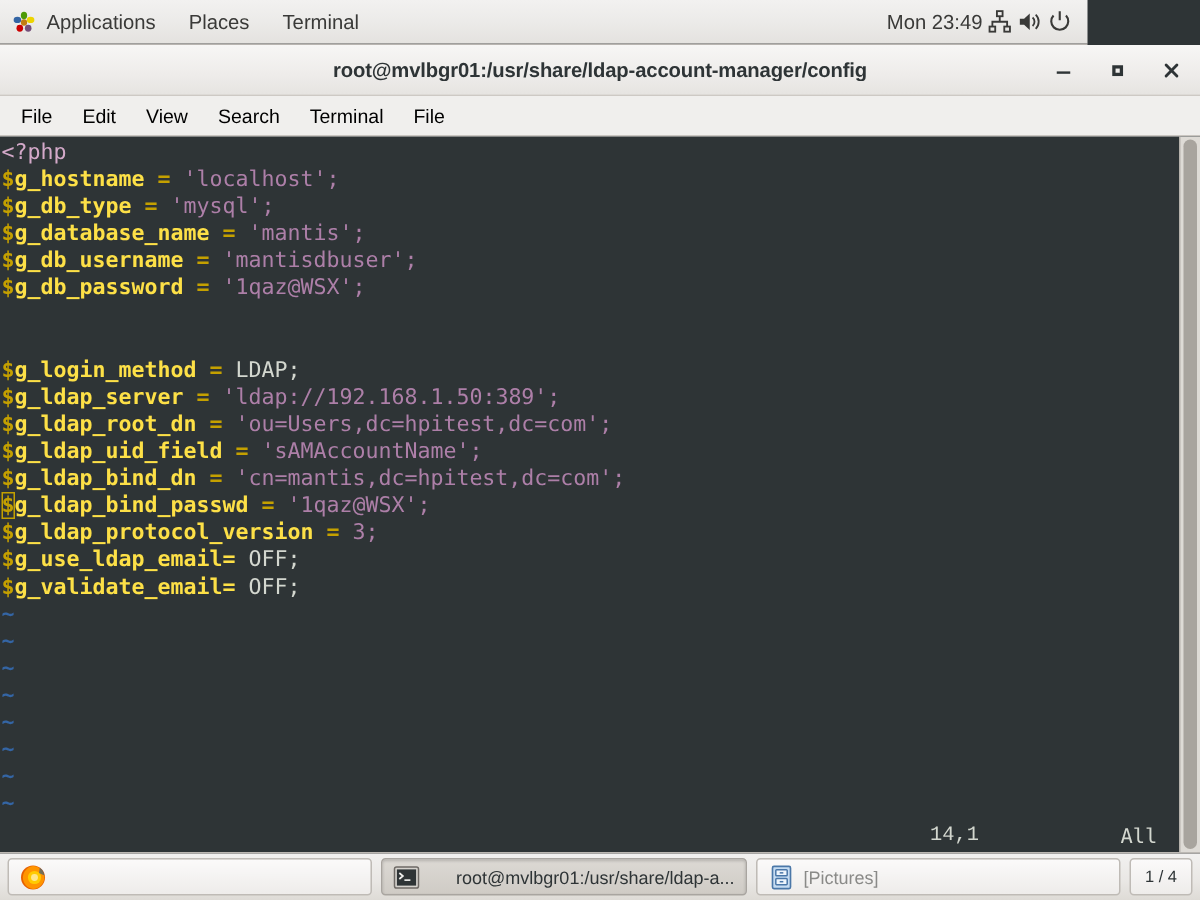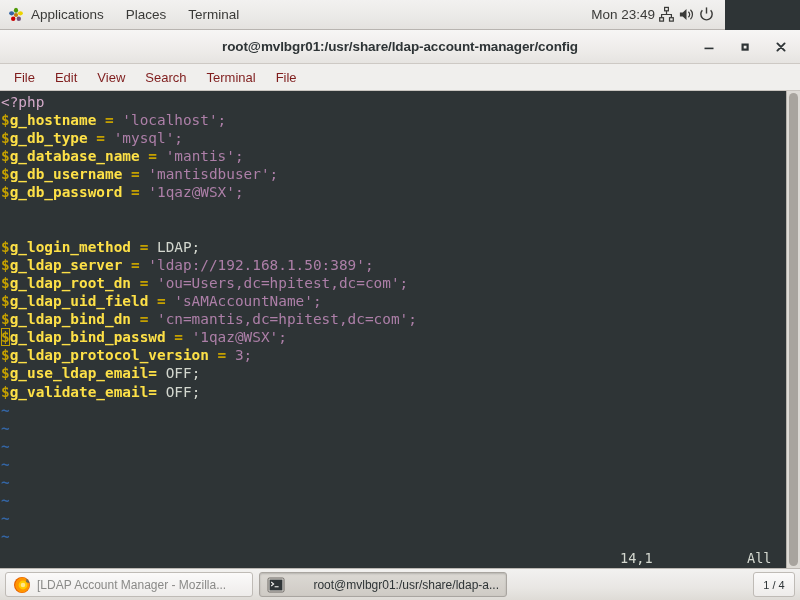--- a/index.html
+++ b/index.html
@@ -51,21 +51,21 @@
     cursor:pointer; border-radius:3px;
   }
   .win-btn svg { display:block; }
 
   
   #menubar {
     height:27px; background:#f0efed; border-bottom:1px solid #c9c5c0;
     display:flex; align-items:center; padding-left:4px;
   }
   .menu-item {
-    font-size:13px; color:#7f1d1d; padding:0 10px; height:27px;
+    font-size:13px; color:#000000; padding:0 10px; height:27px;
     display:flex; align-items:center; cursor:default;
   }
 
   
   #term-wrap { flex:1; display:flex; background:#2e3436; position:relative; overflow:hidden;gap:39px; }
   #term {
     flex:1; padding:2px 0 0 1px;
     font-family:"DejaVu Sans Mono","Liberation Mono",monospace;
     font-size:14.4px; line-height:18.1px;
     color:#d3d7cf; white-space:pre; overflow:hidden;
@@ -87,21 +87,21 @@
     display:inline-block; color:#c4a000; font-weight:bold;
   }
 
   
   #statusline {
     position:absolute; left:0; bottom:0; width:100%; height:20px;
     font-family:"DejaVu Sans Mono","Liberation Mono",monospace;
     font-size:13.6px; color:#d3d7cf; line-height:20px;
     white-space:pre; padding-left:1px;
   }
-  #st-ruler { position:absolute; left:620px; top:0; }
+  #st-ruler { position:absolute; left:620px; top:0;font-family:Liberation Mono, monospace; }
   #st-pct   { position:absolute; left:747px; top:0; }
 
   
   #vscroll {
     width:14px; background:#dedbd6; border-left:1px solid #b5b1ab;
     position:relative; flex:0 0 14px;
   }
   #vthumb {
     position:absolute; left:2px; right:2px; top:2px; bottom:2px;
     background:#a8a49e; border-radius:5px; cursor:pointer;
@@ -228,28 +228,37 @@
 <div id="taskbar">
 
   <div class="task-btn">
     <svg class="task-icon" viewBox="0 0 18 18">
       <circle cx="9" cy="9" r="8" fill="#e66000"></circle>
       <path d="M9 1.4 A7.6 7.6 0 0 1 16.5 9 A7.6 7.6 0 0 1 9 16.6 A7.6 7.6 0 0 1 3.4 5 C5 3 7 1.4 9 1.4Z" fill="#ff9500"></path>
       <circle cx="10" cy="9" r="4.4" fill="#ffcb00"></circle>
       <circle cx="10" cy="9" r="2.3" fill="#ffffff" opacity=".55"></circle>
       <path d="M13.5 2.5 A7.5 7.5 0 0 1 16.6 7.6 L13 6 Z" fill="#00539f" opacity=".55"></path>
     </svg>
-    <span class="task-label">[LDAP Account Manager - Mozilla...</span>
   </div>
 
   <div class="task-btn active">
     <svg class="task-icon" viewBox="0 0 18 18">
       <rect x="1" y="2" width="16" height="14" rx="1.4" fill="#d5d2cd" stroke="#6e6a66" stroke-width="1"></rect>
       <rect x="2.6" y="3.6" width="12.8" height="10.8" fill="#2e3436"></rect>
       <path d="M4.2 6 L6.6 8 L4.2 10" fill="none" stroke="#eeeeec" stroke-width="1.15"></path>
       <rect x="7.6" y="10.2" width="4" height="1.1" fill="#eeeeec"></rect>
     </svg>
     <span class="task-label">root@mvlbgr01:/usr/share/ldap-a...</span>
   </div>
 
+  <div class="task-btn">
+    <svg class="task-icon" viewBox="0 0 18 18">
+      <rect x="3" y="1.6" width="12" height="14.8" rx="1" fill="#c6dcf2" stroke="#4a77a8" stroke-width="1.1"></rect>
+      <rect x="5.2" y="3.8" width="7.6" height="4.1" rx="0.6" fill="#eef5fc" stroke="#4a77a8" stroke-width="1"></rect>
+      <rect x="5.2" y="9.7" width="7.6" height="4.1" rx="0.6" fill="#eef5fc" stroke="#4a77a8" stroke-width="1"></rect>
+      <rect x="7.8" y="5.4" width="2.4" height="1" fill="#4a77a8"></rect>
+      <rect x="7.8" y="11.3" width="2.4" height="1" fill="#4a77a8"></rect>
+    </svg>
+    <span class="task-label">[Pictures]</span>
+  </div>
 
   <div id="workspace">1 / 4</div>
 </div>
 
 </body></html>

